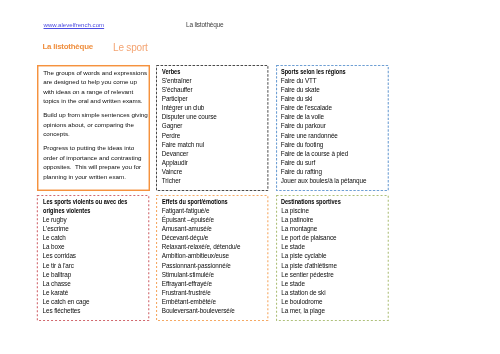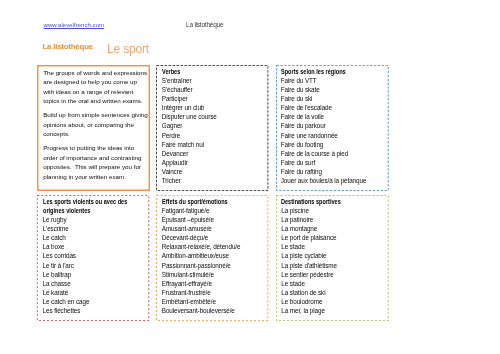--- a/index.html
+++ b/index.html
@@ -2,21 +2,21 @@
 <html><head>
 <meta charset="utf-8">
 <style>
   html,body{margin:0;padding:0;}
   body{width:500px;height:354px;background:#ffffff;font-family:"Liberation Sans",sans-serif;overflow:hidden;-webkit-font-smoothing:antialiased;}
   .page{position:relative;width:500px;height:354px;background:#fff;transform:translateZ(0);will-change:transform;text-decoration:underline;}
 
   .hdr-url{position:absolute;left:43.5px;top:21.2px;font-size:6.1px;color:#4B4BE0;text-decoration:underline;text-decoration-thickness:0.5px;text-underline-offset:0.6px;white-space:nowrap;}
   .hdr-right{position:absolute;left:186px;top:20.8px;font-size:6.5px;color:#3f3f3f;white-space:nowrap;letter-spacing:-0.22px;}
   .title{position:absolute;left:42.5px;top:42px;font-size:7.9px;color:#EF8F3F;font-weight:bold;white-space:nowrap;letter-spacing:-0.22px;}
-  .subtitle{position:absolute;left:107px;top:42px;font-size:12px;color:#F4A472;white-space:nowrap;letter-spacing:-0.18px;}
+  .subtitle{position:absolute;left:113px;top:42px;font-size:10px;color:#F4A472;white-space:nowrap;letter-spacing:-0.18px;}
 
   .frame{position:absolute;overflow:visible;pointer-events:none;}
   .box{position:absolute;box-sizing:border-box;}
   .b1{left:37px;top:65px;width:113px;height:126px;padding:2.8px 1.5px 1.5px 6.2px;}
   .b2{left:156px;top:65px;width:112.4px;height:126px;padding:1.9px 5px 1.5px 5.8px;}
   .b3{left:276px;top:65px;width:112.8px;height:126px;padding:1.9px 5px 1.5px 4.8px;}
   .b4{left:36.8px;top:195px;width:112.5px;height:126px;padding:1.9px 5px 1.5px 5.8px;}
   .b5{left:156px;top:195px;width:112.4px;height:126px;padding:1.9px 5px 1.5px 5.8px;}
   .b6{left:276px;top:195px;width:112.8px;height:126px;padding:1.9px 5px 1.5px 5.3px;}
 

